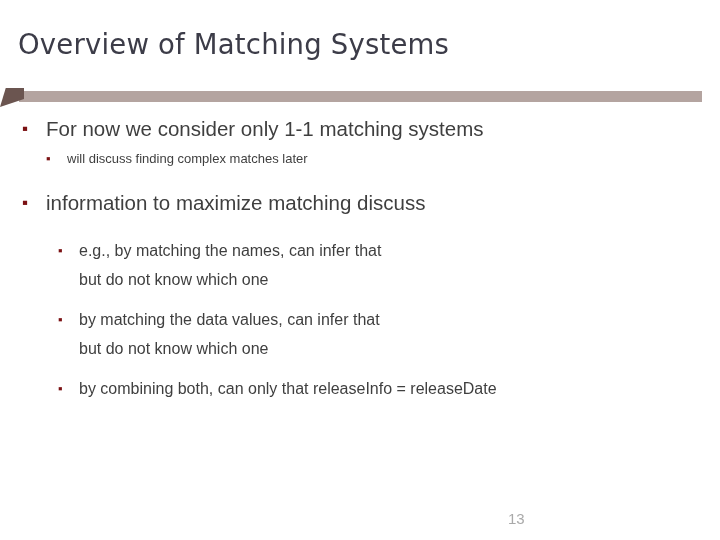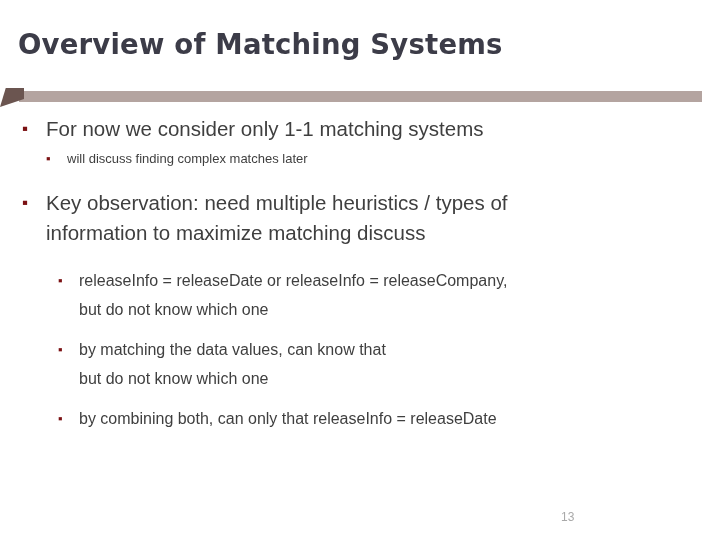--- a/index.html
+++ b/index.html
@@ -19,21 +19,21 @@
     height: 540px;
     background: #ffffff;
   }
 
   
   .slide-title {
     position: absolute;
     left: 18px;
     top: 28px;
     font-size: 27.5px;
-    font-weight: bold;
+    font-weight: normal;
     color: #3c3c48;
     letter-spacing: 0.2px;
     white-space: nowrap;
     font-family: "DejaVu Sans", sans-serif;
   }
 
   
   .divider {
     position: absolute;
     left: 0;
@@ -132,23 +132,23 @@
     display: block;
   }
 
   .spacer-sm { height: 10px; }
   .spacer-md { height: 14px; }
   .spacer-lg { height: 16px; }
 
   
   .page-number {
     position: absolute;
-    left: 561px;
+    left: 508px;
     top: 510px;
-    font-size: 12px;
+    font-size: 15px;
     color: #a9a9a9;
     font-family: "Liberation Sans", sans-serif;
   }
 </style>
 </head>
 <body>
 
 <div class="slide">
 
   <div class="slide-title">Overview of Matching Systems</div>
@@ -168,41 +168,40 @@
     <div class="bullet-row lvl2">
       <span class="bullet-marker">▪</span>
       <span class="bullet-text">will discuss finding complex matches later</span>
     </div>
 
     <div class="spacer-md"></div>
 
     <div class="bullet-row lvl1">
       <span class="bullet-marker">▪</span>
       <span class="bullet-text">
-        <span class="cont-line">Key observation: need multiple heuristics / types of</span>
         <span class="cont-line">information to maximize matching discuss</span>
       </span>
     </div>
 
     <div class="spacer-lg"></div>
 
     <div class="bullet-row lvl3">
       <span class="bullet-marker">▪</span>
       <span class="bullet-text">
-        <span class="cont-line">releaseInfo = releaseDate or releaseInfo = releaseCompany,</span>
+        <span class="cont-line">e.g., by matching the names, can infer that</span>
         <span class="cont-line">but do not know which one</span>
       </span>
     </div>
 
     <div class="spacer-sm"></div>
 
     <div class="bullet-row lvl3">
       <span class="bullet-marker">▪</span>
       <span class="bullet-text">
-        <span class="cont-line">by matching the data values, can know that</span>
+        <span class="cont-line">by matching the data values, can infer that</span>
         <span class="cont-line">but do not know which one</span>
       </span>
     </div>
 
     <div class="spacer-sm"></div>
 
     <div class="bullet-row lvl3">
       <span class="bullet-marker">▪</span>
       <span class="bullet-text">
         <span class="cont-line">by combining both, can only that releaseInfo = releaseDate</span>

